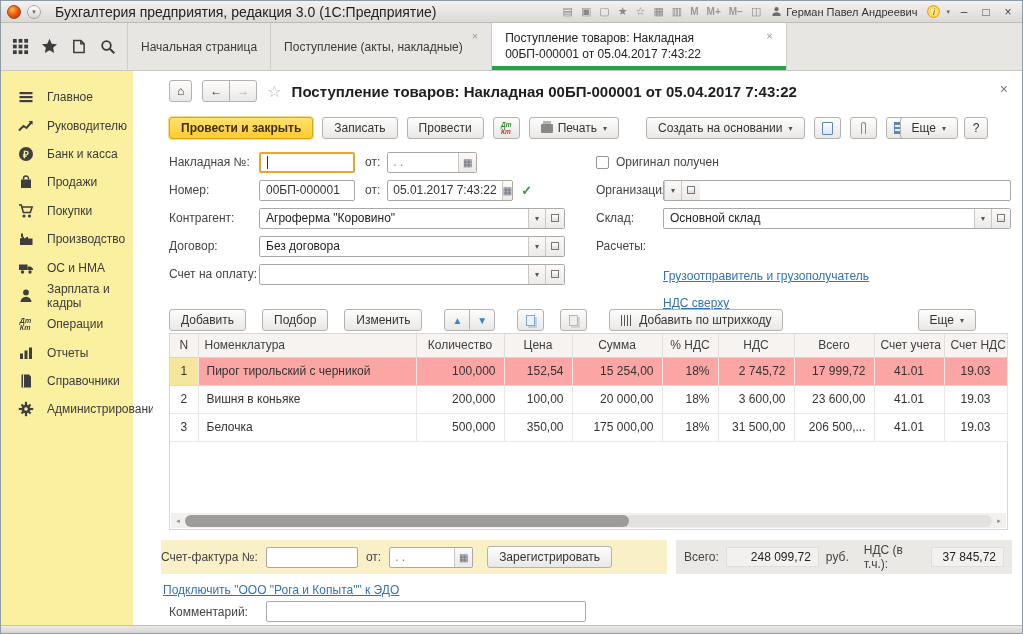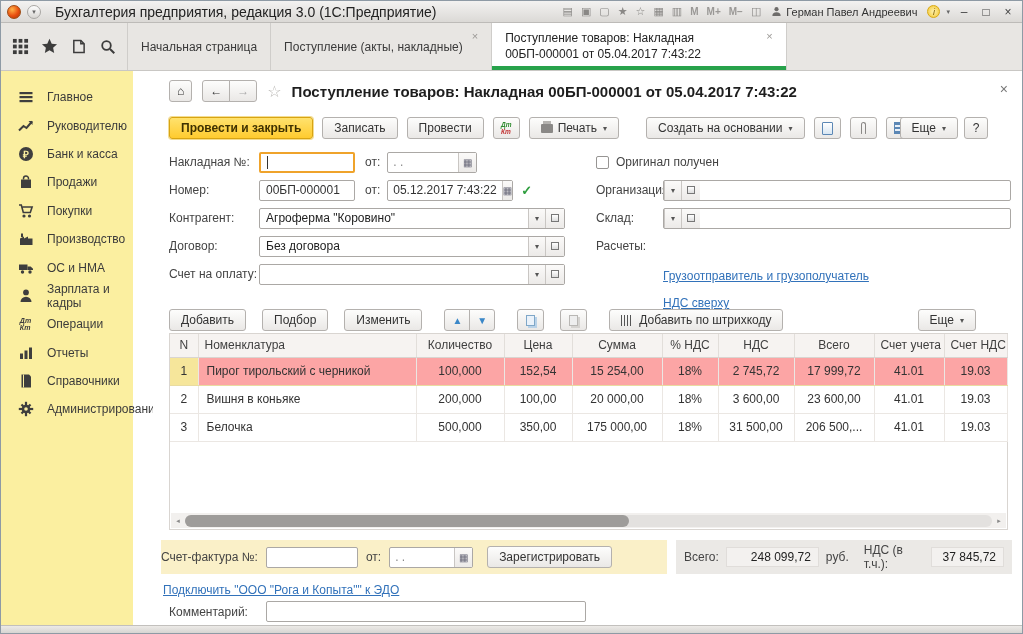--- a/index.html
+++ b/index.html
@@ -106,21 +106,21 @@
     background:repeating-linear-gradient(90deg,#555 0 1px,transparent 1px 3px);}
   .table-region{position:absolute;left:16px;top:262px;width:839px;height:197px;
     border:1px solid #D9D5D1;background:#fff;}
   table.items{border-collapse:collapse;table-layout:fixed;width:100%;font-size:12px;color:#333;}
   table.items th{height:23px;background:#F6F3F1;font-weight:normal;color:#3F3F3F;
     border-right:1px solid #E2DEDA;border-bottom:1px solid #D9D5D1;padding:0 6px;overflow:hidden;white-space:nowrap;}
   table.items td{height:28px;border-right:1px solid #EBE7E3;border-bottom:1px solid #EBE7E3;
     padding:0 8px;overflow:hidden;white-space:nowrap;}
   tr.sel td{background:#fca5a5;border-bottom-color:#E9DCA0;}
   tr.sel td.ncell{background:#F6E69B;}
-  .al-l{text-align:left;}.al-r{text-align:center;margin-left:12px;}.al-c{text-align:center;}
+  .al-l{text-align:left;}.al-r{text-align:right;margin-left:12px;}.al-c{text-align:center;}
   .hscroll{position:absolute;left:1px;right:1px;bottom:1px;height:15px;background:#F2F0EE;
     display:flex;align-items:center;padding:0 2px;gap:2px;}
   .hs-arrow{font-size:7px;color:#888;width:10px;text-align:center;}
   .hs-track{flex:1;height:12px;background:#E3E1DF;border-radius:6px;position:relative;}
   .hs-thumb{position:absolute;left:0;top:0;height:12px;width:55%;background:#9E9C9A;border-radius:6px;}
   
   .sf-strip{position:absolute;left:8px;top:469px;width:506px;height:34px;background:#FAF0C8;
     display:flex;align-items:center;padding:0 0;gap:8px;font-size:12px;color:#444;}
   .tot-strip{position:absolute;left:523px;top:469px;width:336px;height:34px;background:#EBE9E6;
     display:flex;align-items:center;padding:0 8px;gap:7px;font-size:12px;color:#444;}
@@ -406,21 +406,21 @@
         <span class="cal">▦</span>
       </div>
     </div>
     <div class="frow" style="top:108px;left:16px;">
       <span class="flabel" style="width:90px;">Номер:</span>
       <div class="tin" style="width:96px;">
           <span>00БП-000001</span>
         </div>
       <span class="flabel" style="margin:0 7px 0 10px;">от:</span>
       <div class="datef" style="width:126px;">
-        <span class="val">05.12.2017 7:43:22</span>
+        <span class="val">05.01.2017 7:43:22</span>
         <span class="cal">▦</span>
       </div>
       <span class="chk-ok">✓</span>
     </div>
     <div class="frow" style="top:136px;left:16px;">
       <span class="flabel" style="width:90px;">Контрагент:</span>
       <div class="combo" style="width:306px;">
         <span class="val">Агроферма "Коровино"</span>
         <span class="dd">▾</span>
         <span class="open">
@@ -458,20 +458,21 @@
       <div class="combo" style="width:348px;">
         <span class="dd">▾</span>
         <span class="open">
             <span class="open-sq"></span>
           </span>
       </div>
     </div>
     <div class="frow" style="top:136px;left:443px;">
       <span class="flabel" style="width:67px;">Склад:</span>
       <div class="combo" style="width:348px;">
+        <span class="val">Основной склад</span>
         <span class="dd">▾</span>
         <span class="open">
             <span class="open-sq"></span>
           </span>
       </div>
     </div>
     <div class="frow" style="top:164px;left:443px;">
       <span class="flabel" style="width:67px;">Расчеты:</span>
     </div>
     <div class="frow" style="top:194px;left:510px;">

